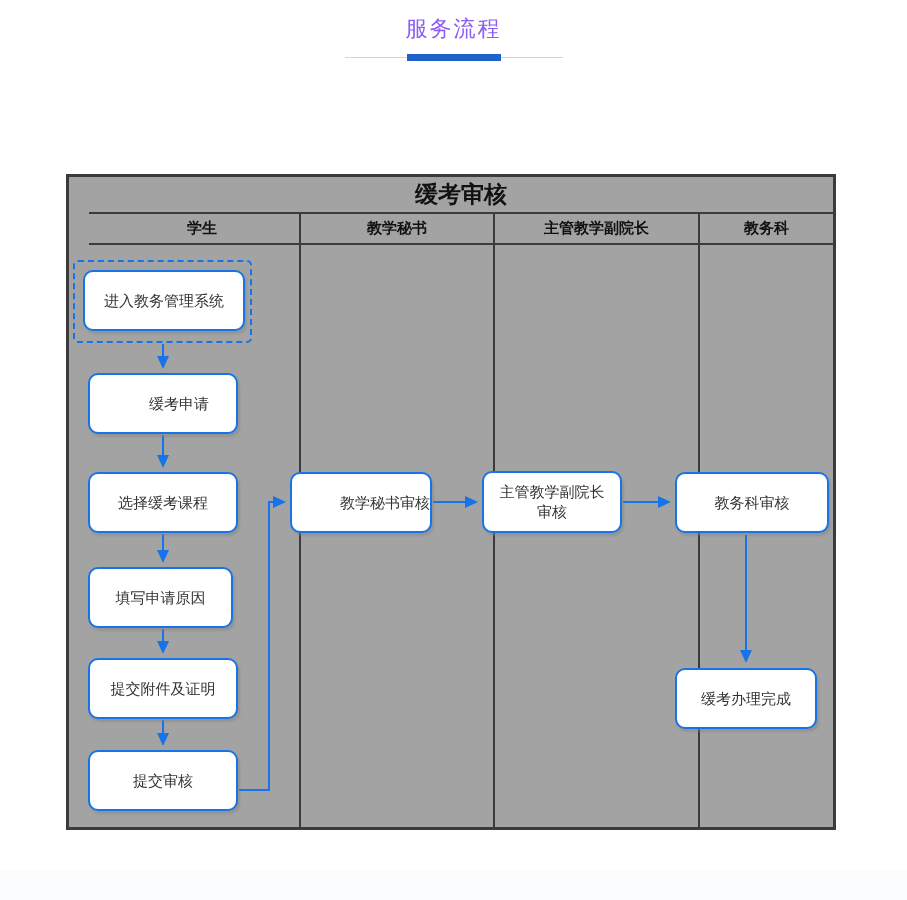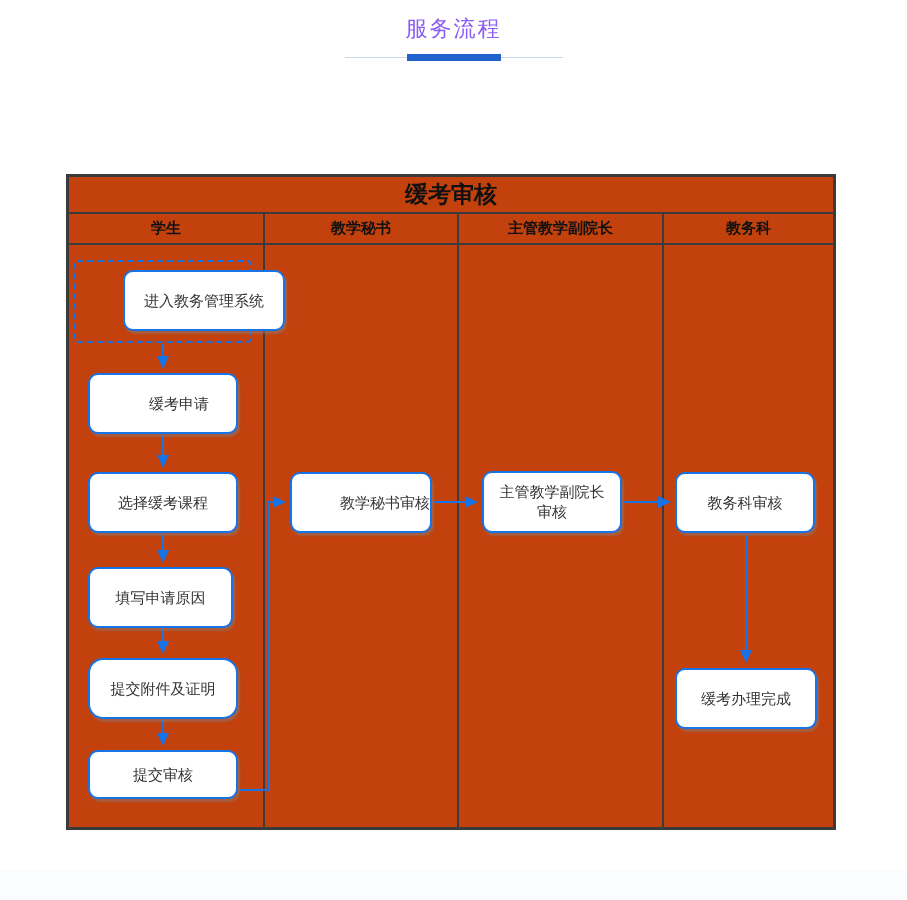--- a/index.html
+++ b/index.html
@@ -19,52 +19,52 @@
     font-size:22px; letter-spacing:2px; color:#8b5cf6; font-weight:500;}
   .title-underline{position:absolute; left:50%; top:54px; transform:translateX(-50%);
     width:218px; height:7px;}
   .title-underline .thin-line{position:absolute; left:0; right:0; top:3px; height:1px;
     background:var(--underline);}
   .title-underline .accent-bar{position:absolute; left:50%; top:0; transform:translateX(-50%);
     width:94px; height:7px; background:var(--accent-bar);}
 
   
   .sw-table{position:absolute; left:66px; top:174px; width:770px; height:656px;
-    border:3px solid var(--table-border); background:#c2410c;
-    display:flex; flex-direction:column;}
+    border:3px solid var(--table-border); background:#a3a3a3;
+    display:flex; flex-direction:column;padding-left:20px;}
   .sw-title{height:37px; border-bottom:2px solid var(--table-border);
     display:flex; align-items:center; justify-content:center;
     font-size:23px; font-weight:bold; color:#111;}
   .sw-headers{height:31px; border-bottom:2px solid var(--table-border); display:flex;}
   .sw-headers .hcell{display:flex; align-items:center; justify-content:center;
     font-size:15px; font-weight:bold; color:#111;}
   .sw-body{flex:1; display:flex;}
-  .col-1{width:196px;}
+  .col-1{width:196px;margin-left:16px;}
   .col-2{width:194px;font-family:Liberation Serif, serif;}
   .col-3{width:205px;}
   .col-4{flex:1;}
   .bdr{border-right:2px solid var(--table-border);}
   .lane{height:100%;}
 
   
   .node{position:absolute; background:#fff; border:2px solid var(--accent);
     border-radius:10px; display:flex; flex-direction:column; align-items:center;
     justify-content:center; font-size:15px; color:#333; text-align:center;
     line-height:20px; box-shadow:2px 3px 2px rgba(130,130,130,0.45); z-index:3;}
   .dashed-wrap{position:absolute; left:73px; top:260px; width:179px; height:83px;
     border:2px dashed var(--accent); border-radius:5px; z-index:2; background:transparent;}
-  .n-enter{left:83px;  top:270px; width:162px; height:61px;margin-left:40px;}
+  .n-enter{left:83px;  top:270px; width:162px; height:61px;}
   .n-apply{left:88px;  top:373px; width:150px; height:61px;padding-left:32px;}
   .n-select{left:88px; top:472px; width:150px; height:61px;}
   .n-reason{left:88px; top:567px; width:145px; height:61px;}
-  .n-attach{left:88px; top:658px; width:150px; height:61px;border-radius:15px;}
-  .n-submit{left:88px; top:750px; width:150px; height:49px;}
+  .n-attach{left:88px; top:658px; width:150px; height:61px;}
+  .n-submit{left:88px; top:750px; width:150px; height:61px;}
   .n-secretary{left:290px; top:472px; width:142px; height:61px;align-items:flex-end;}
   .n-vicedean{left:482px; top:471px; width:140px; height:62px;}
-  .n-academic{left:675px; top:472px; width:140px; height:61px;}
+  .n-academic{left:675px; top:472px; width:154px; height:61px;}
   .n-complete{left:675px; top:668px; width:142px; height:61px;}
 
   
   svg.connectors{position:absolute; left:0; top:0; width:907px; height:900px;
     z-index:2; pointer-events:none;}
   .edge{stroke:var(--accent); stroke-width:2; fill:none;}
   .arrowhead{fill:var(--accent);}
 
   .bottom-fade{position:absolute; left:0; right:0; top:870px; bottom:0; background:#fbfcfd;}
 </style>

